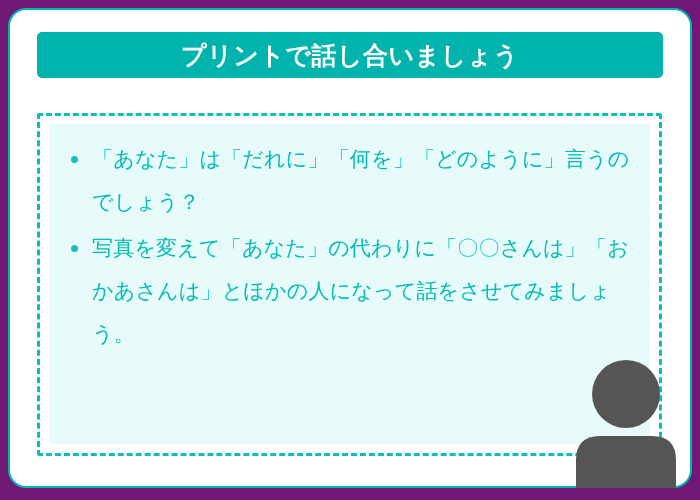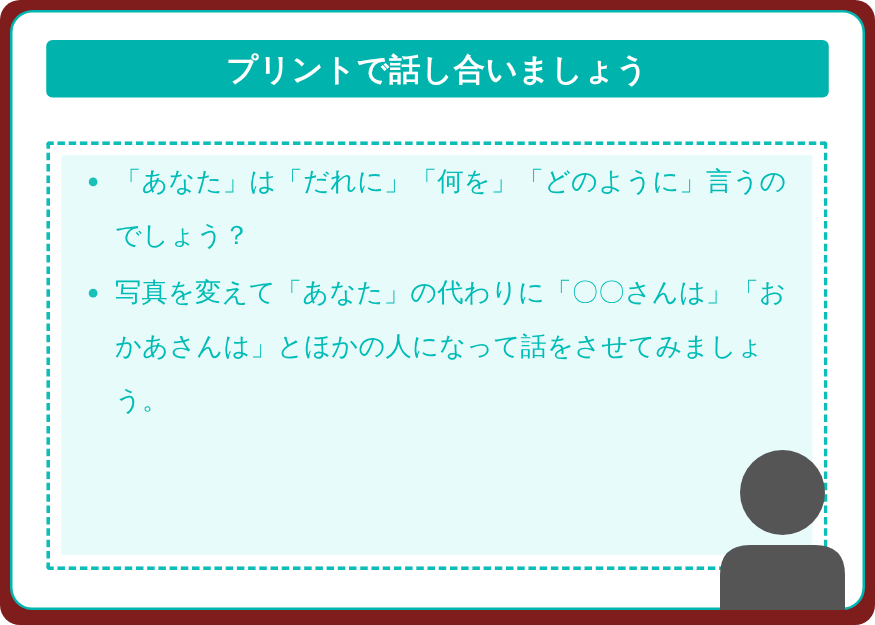--- a/index.html
+++ b/index.html
@@ -8,23 +8,22 @@
     background: #ffffff;
   }
   body {
     font-family: "DejaVu Sans", "Liberation Sans", sans-serif;
   }
 
   #slide {
     position: relative;
     width: 700px;
     height: 500px;
-    background: #7f1d1d;
+    background: #701a75;
     overflow: hidden;
-    border-radius: 16px;
   }
 
   
   .outer-frame {
     position: absolute;
     left: 8px;
     top: 8px;
     width: 684px;
     height: 480px;
     box-sizing: border-box;
@@ -76,21 +75,21 @@
     width: 601px;
     height: 320px;
     background: #e8fbfb;
     border-radius: 2px;
   }
 
   
   .bullet-list {
     position: absolute;
     left: 66px;
-    top: 124px;
+    top: 138px;
     width: 580px;
     margin: 0;
     padding: 0;
     list-style: none;
   }
   .bullet-item {
     position: relative;
     padding-left: 26px;
     margin: 0 0 3px 0;
     color: #00bcb6;

